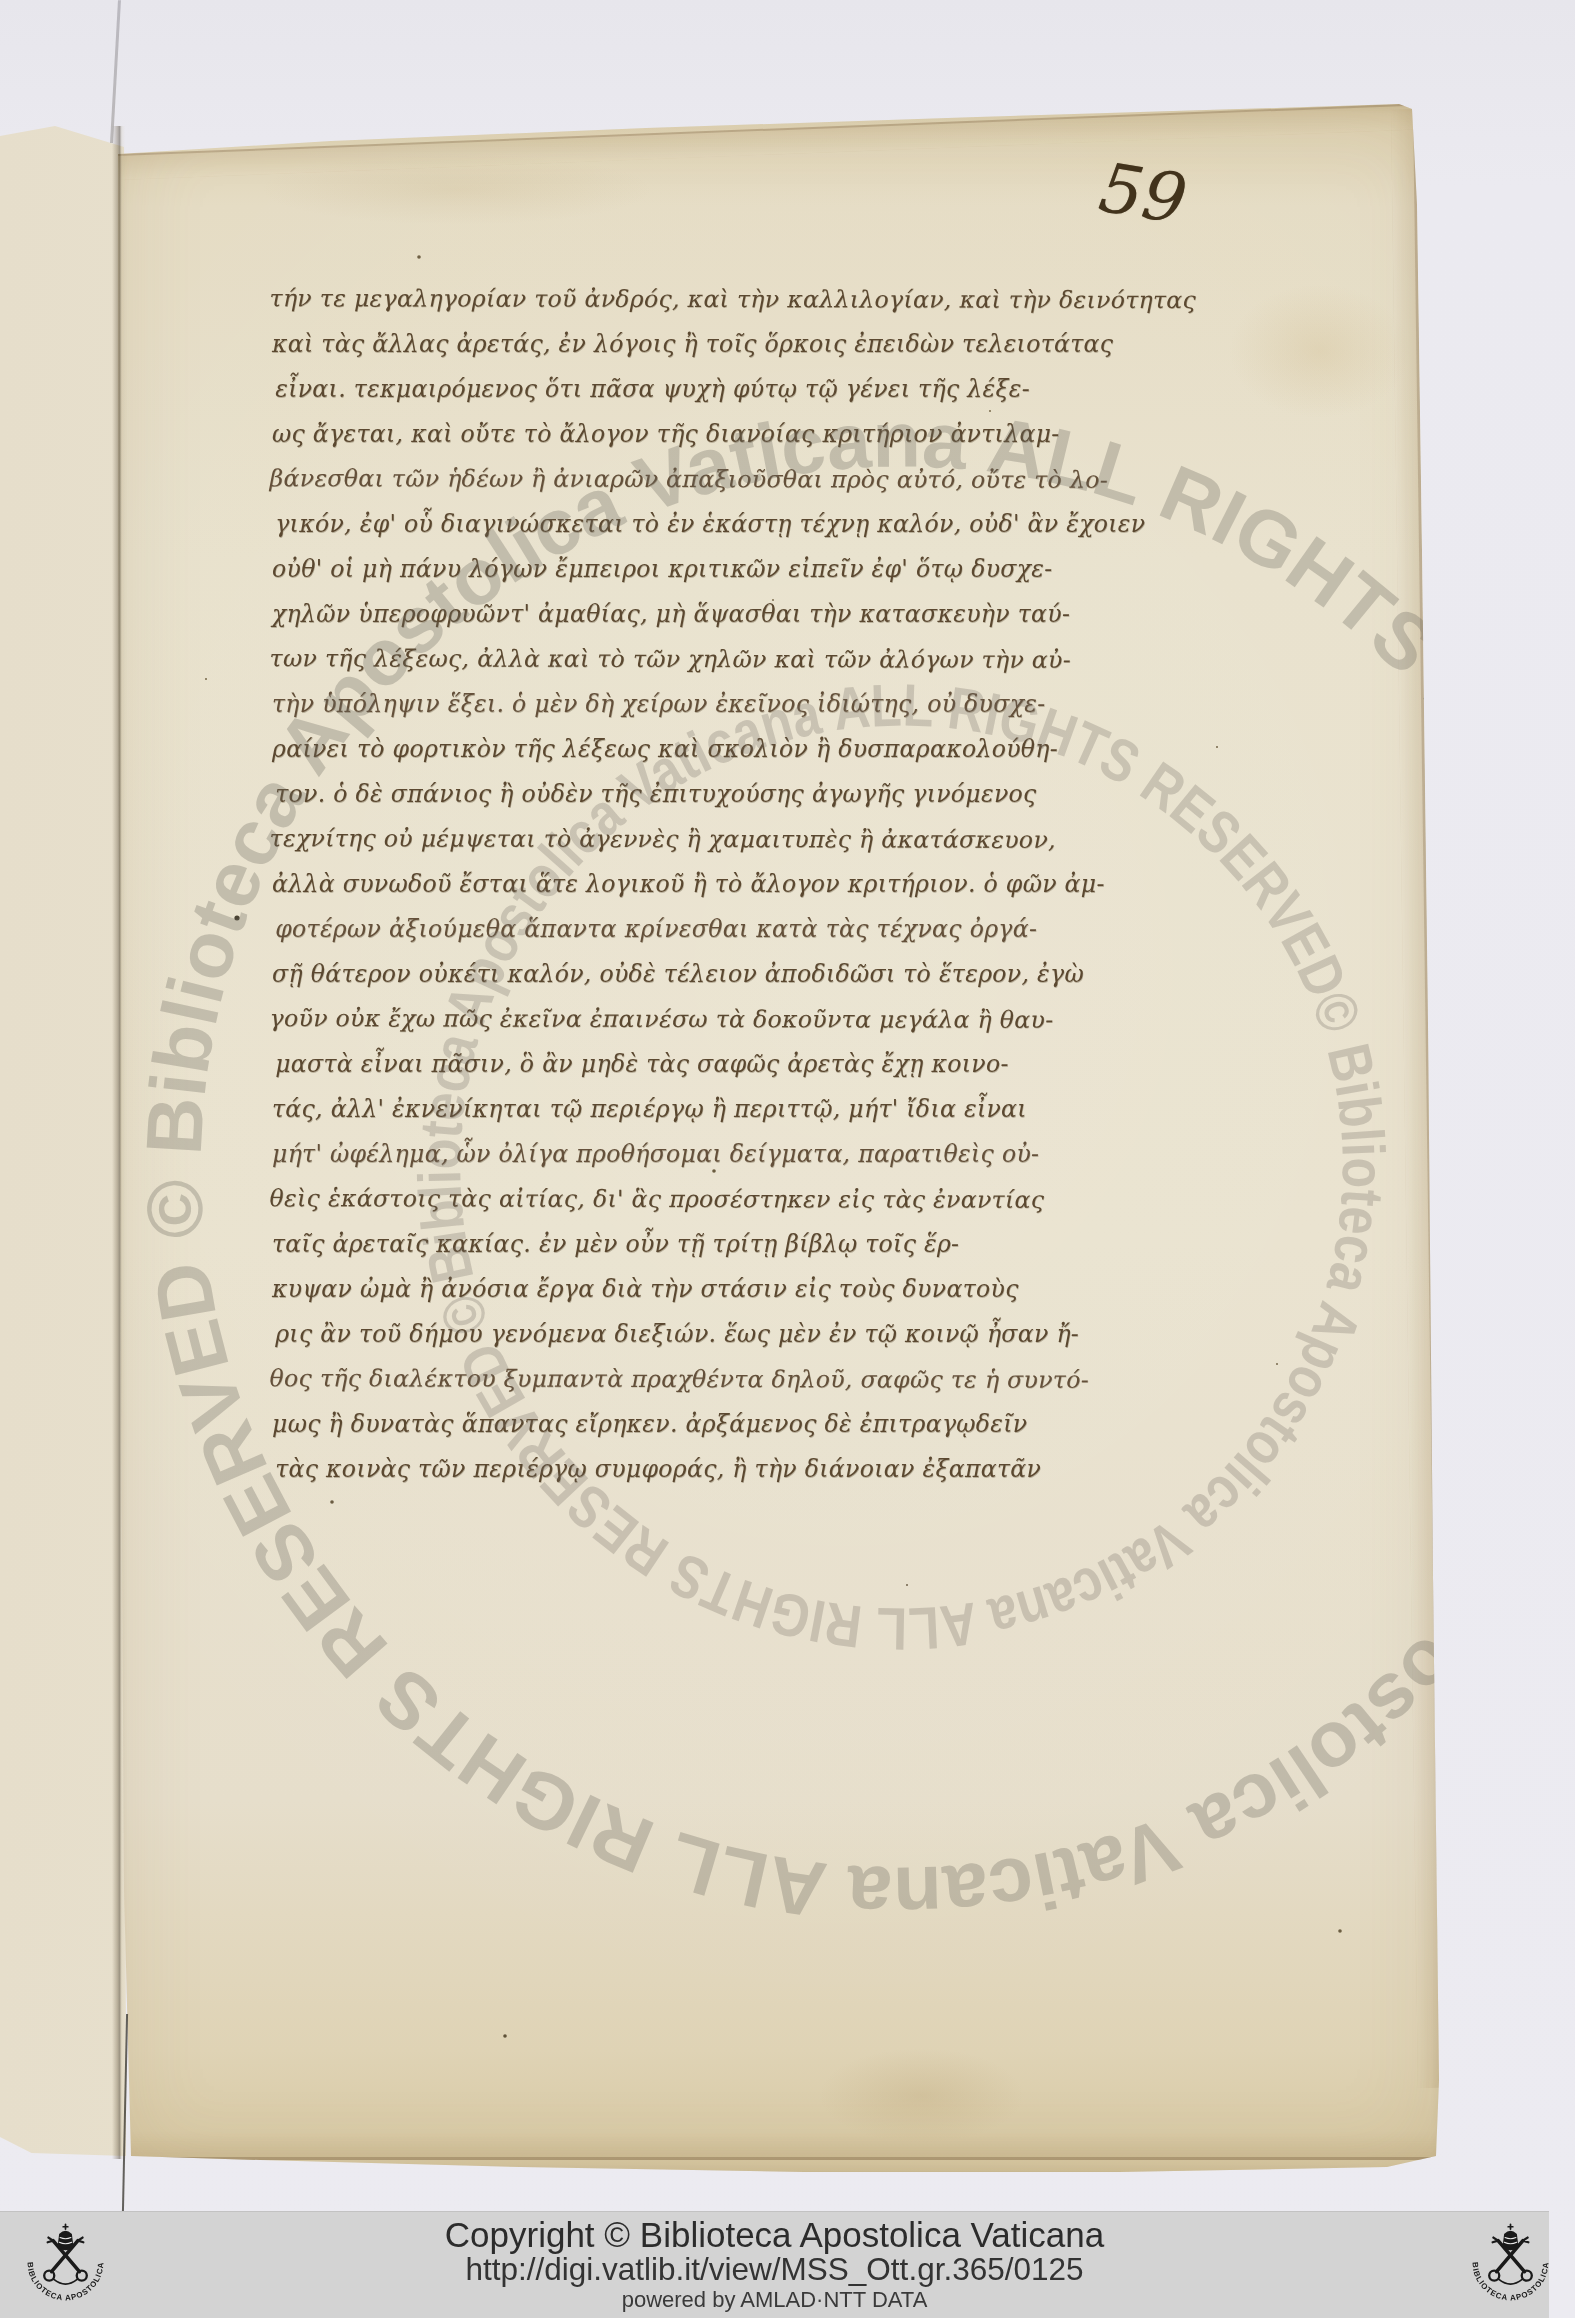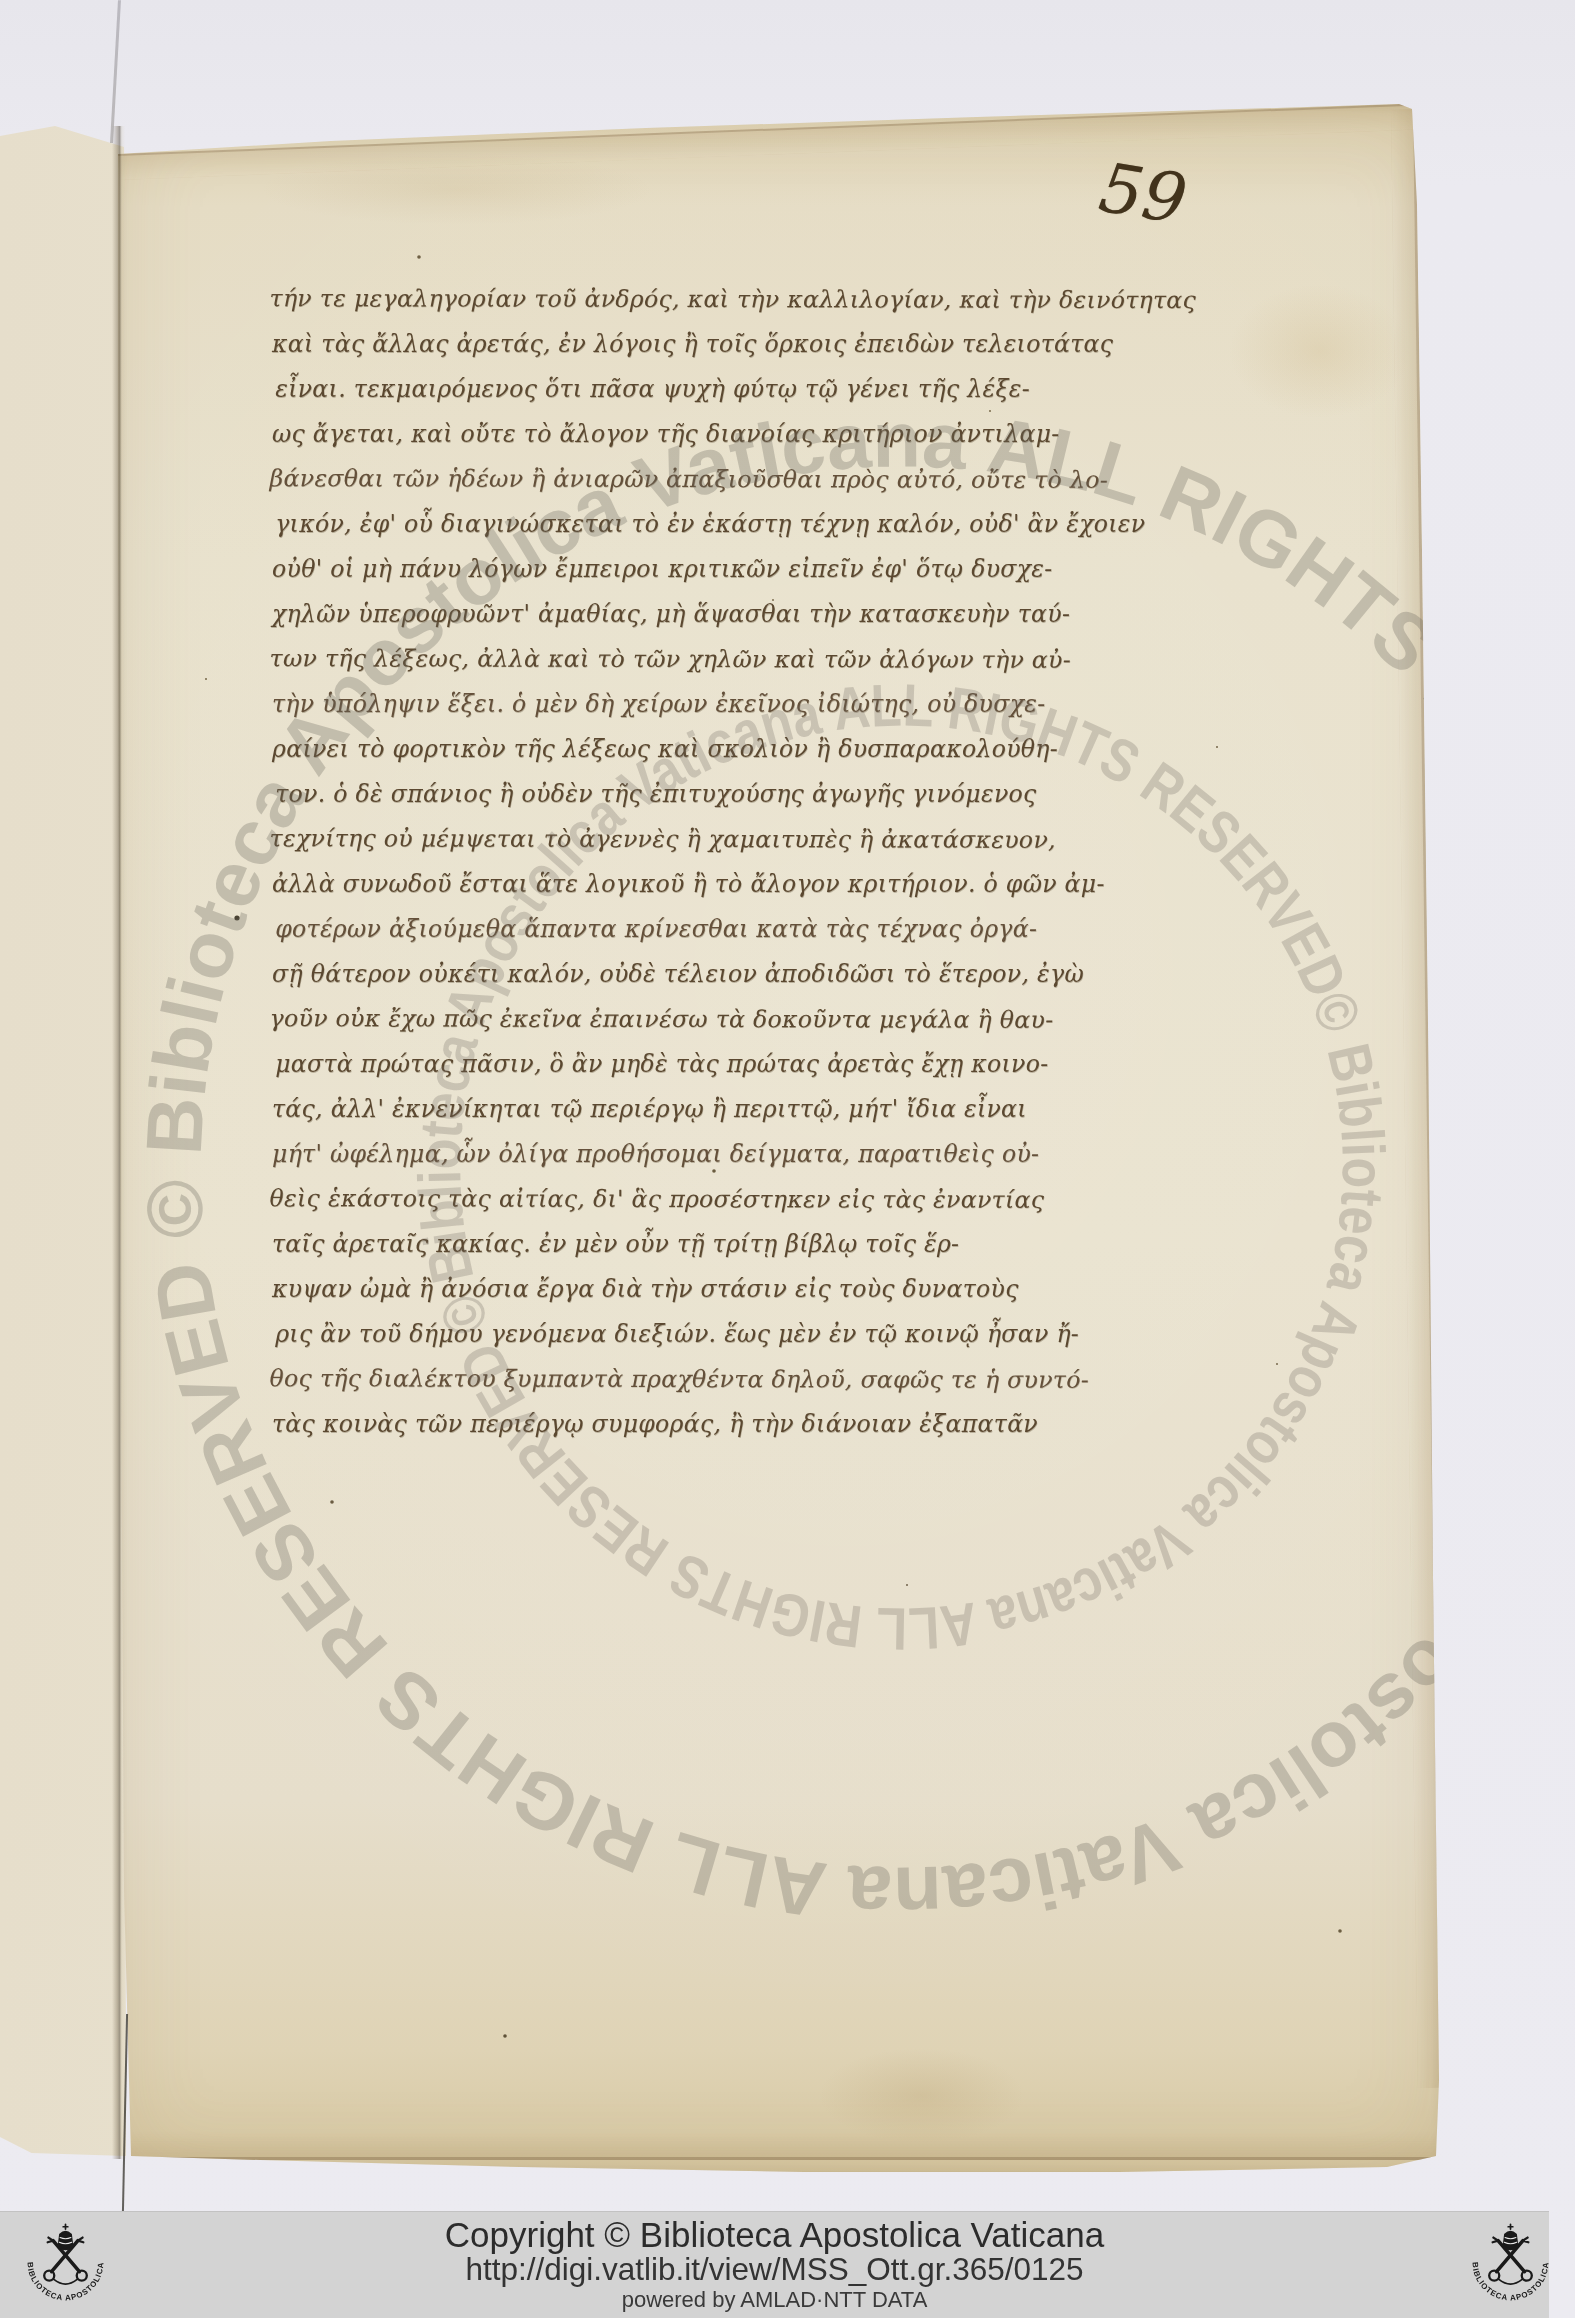--- a/index.html
+++ b/index.html
@@ -121,28 +121,29 @@
         <div class="ms-line">χηλῶν ὑπεροφρυῶντ' ἀμαθίας, μὴ ἅψασθαι τὴν κατασκευὴν ταύ-</div>
         <div class="ms-line">των τῆς λέξεως, ἀλλὰ καὶ τὸ τῶν χηλῶν καὶ τῶν ἀλόγων τὴν αὐ-</div>
         <div class="ms-line">τὴν ὑπόληψιν ἕξει. ὁ μὲν δὴ χείρων ἐκεῖνος ἰδιώτης, οὐ δυσχε-</div>
         <div class="ms-line">ραίνει τὸ φορτικὸν τῆς λέξεως καὶ σκολιὸν ἢ δυσπαρακολούθη-</div>
         <div class="ms-line">τον. ὁ δὲ σπάνιος ἢ οὐδὲν τῆς ἐπιτυχούσης ἀγωγῆς γινόμενος</div>
         <div class="ms-line">τεχνίτης οὐ μέμψεται τὸ ἀγεννὲς ἢ χαμαιτυπὲς ἢ ἀκατάσκευον,</div>
         <div class="ms-line">ἀλλὰ συνωδοῦ ἔσται ἅτε λογικοῦ ἢ τὸ ἄλογον κριτήριον. ὁ φῶν ἀμ-</div>
         <div class="ms-line">φοτέρων ἀξιούμεθα ἅπαντα κρίνεσθαι κατὰ τὰς τέχνας ὀργά-</div>
         <div class="ms-line">σῇ θάτερον οὐκέτι καλόν, οὐδὲ τέλειον ἀποδιδῶσι τὸ ἕτερον, ἐγὼ</div>
         <div class="ms-line">γοῦν οὐκ ἔχω πῶς ἐκεῖνα ἐπαινέσω τὰ δοκοῦντα μεγάλα ἢ θαυ-</div>
-        <div class="ms-line">μαστὰ πρώτας πᾶσιν, ὃ ἂν μηδὲ τὰς πρώτας ἀρετὰς ἔχῃ κοινο-</div>
+        <div class="ms-line">μαστὰ εἶναι πᾶσιν, ὃ ἂν μηδὲ τὰς σαφῶς ἀρετὰς ἔχῃ κοινο-</div>
         <div class="ms-line">τάς, ἀλλ' ἐκνενίκηται τῷ περιέργῳ ἢ περιττῷ, μήτ' ἴδια εἶναι</div>
         <div class="ms-line">μήτ' ὠφέλημα, ὧν ὀλίγα προθήσομαι δείγματα, παρατιθεὶς οὐ-</div>
         <div class="ms-line">θεὶς ἑκάστοις τὰς αἰτίας, δι' ἃς προσέστηκεν εἰς τὰς ἐναντίας</div>
         <div class="ms-line">ταῖς ἀρεταῖς κακίας. ἐν μὲν οὖν τῇ τρίτῃ βίβλῳ τοῖς ἕρ-</div>
         <div class="ms-line">κυψαν ὠμὰ ἢ ἀνόσια ἔργα διὰ τὴν στάσιν εἰς τοὺς δυνατοὺς</div>
         <div class="ms-line">ρις ἂν τοῦ δήμου γενόμενα διεξιών. ἕως μὲν ἐν τῷ κοινῷ ἦσαν ἤ-</div>
         <div class="ms-line">θος τῆς διαλέκτου ξυμπαντὰ πραχθέντα δηλοῦ, σαφῶς τε ἡ συντό-</div>
+        <div class="ms-line">μως ἢ δυνατὰς ἅπαντας εἴρηκεν. ἀρξάμενος δὲ ἐπιτραγῳδεῖν</div>
         <div class="ms-line">τὰς κοινὰς τῶν περιέργῳ συμφοράς, ἢ τὴν διάνοιαν ἐξαπατᾶν</div>
       </div>
   </div>
 
   <div class="crease-main"></div>
   <div class="crease-top"></div>
   <div class="crease-bottom-line"></div>
 
   <div class="watermark-layer">
     <svg width="1576" height="2319" viewBox="0 0 2000 2943">

